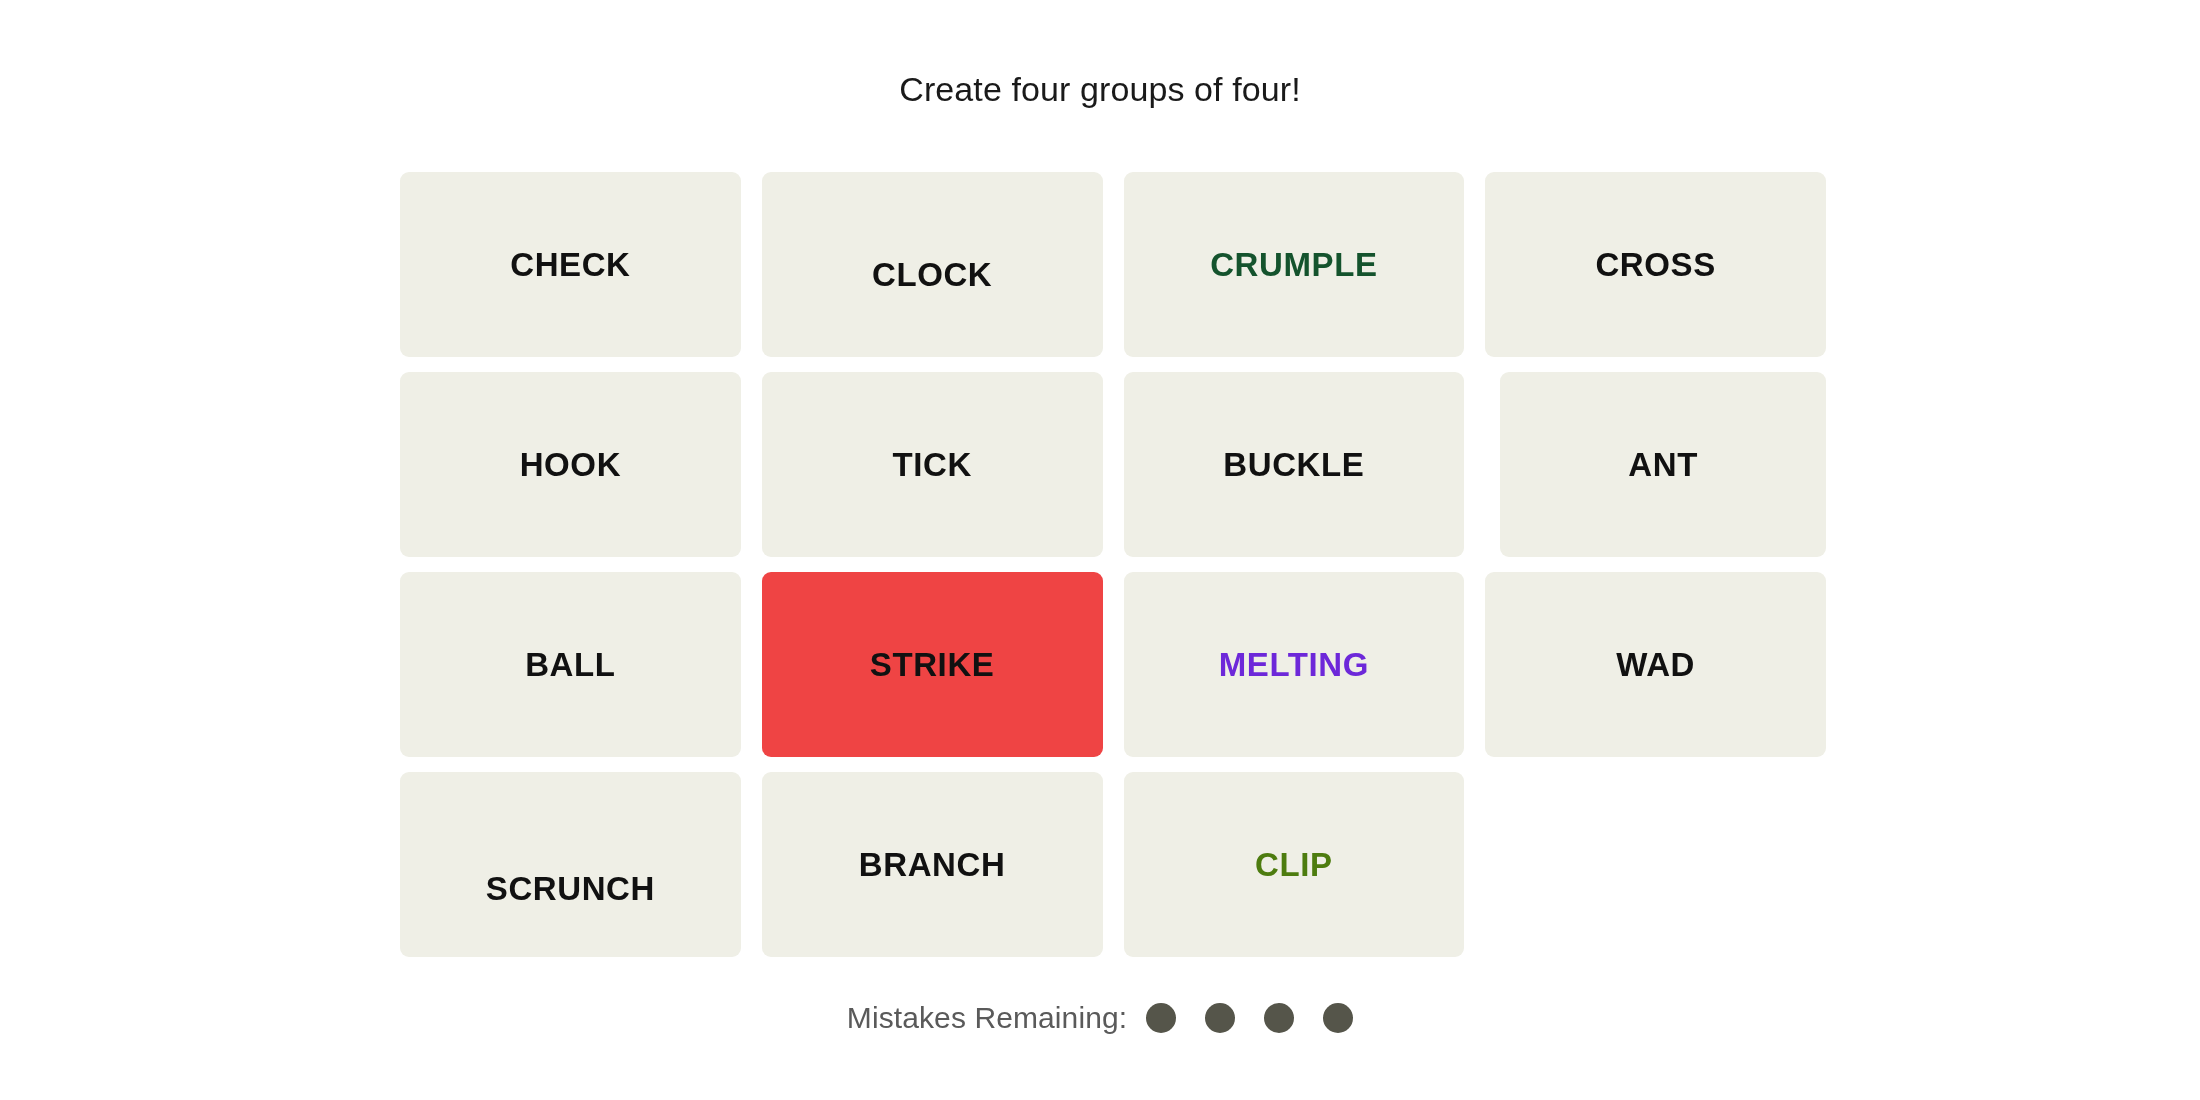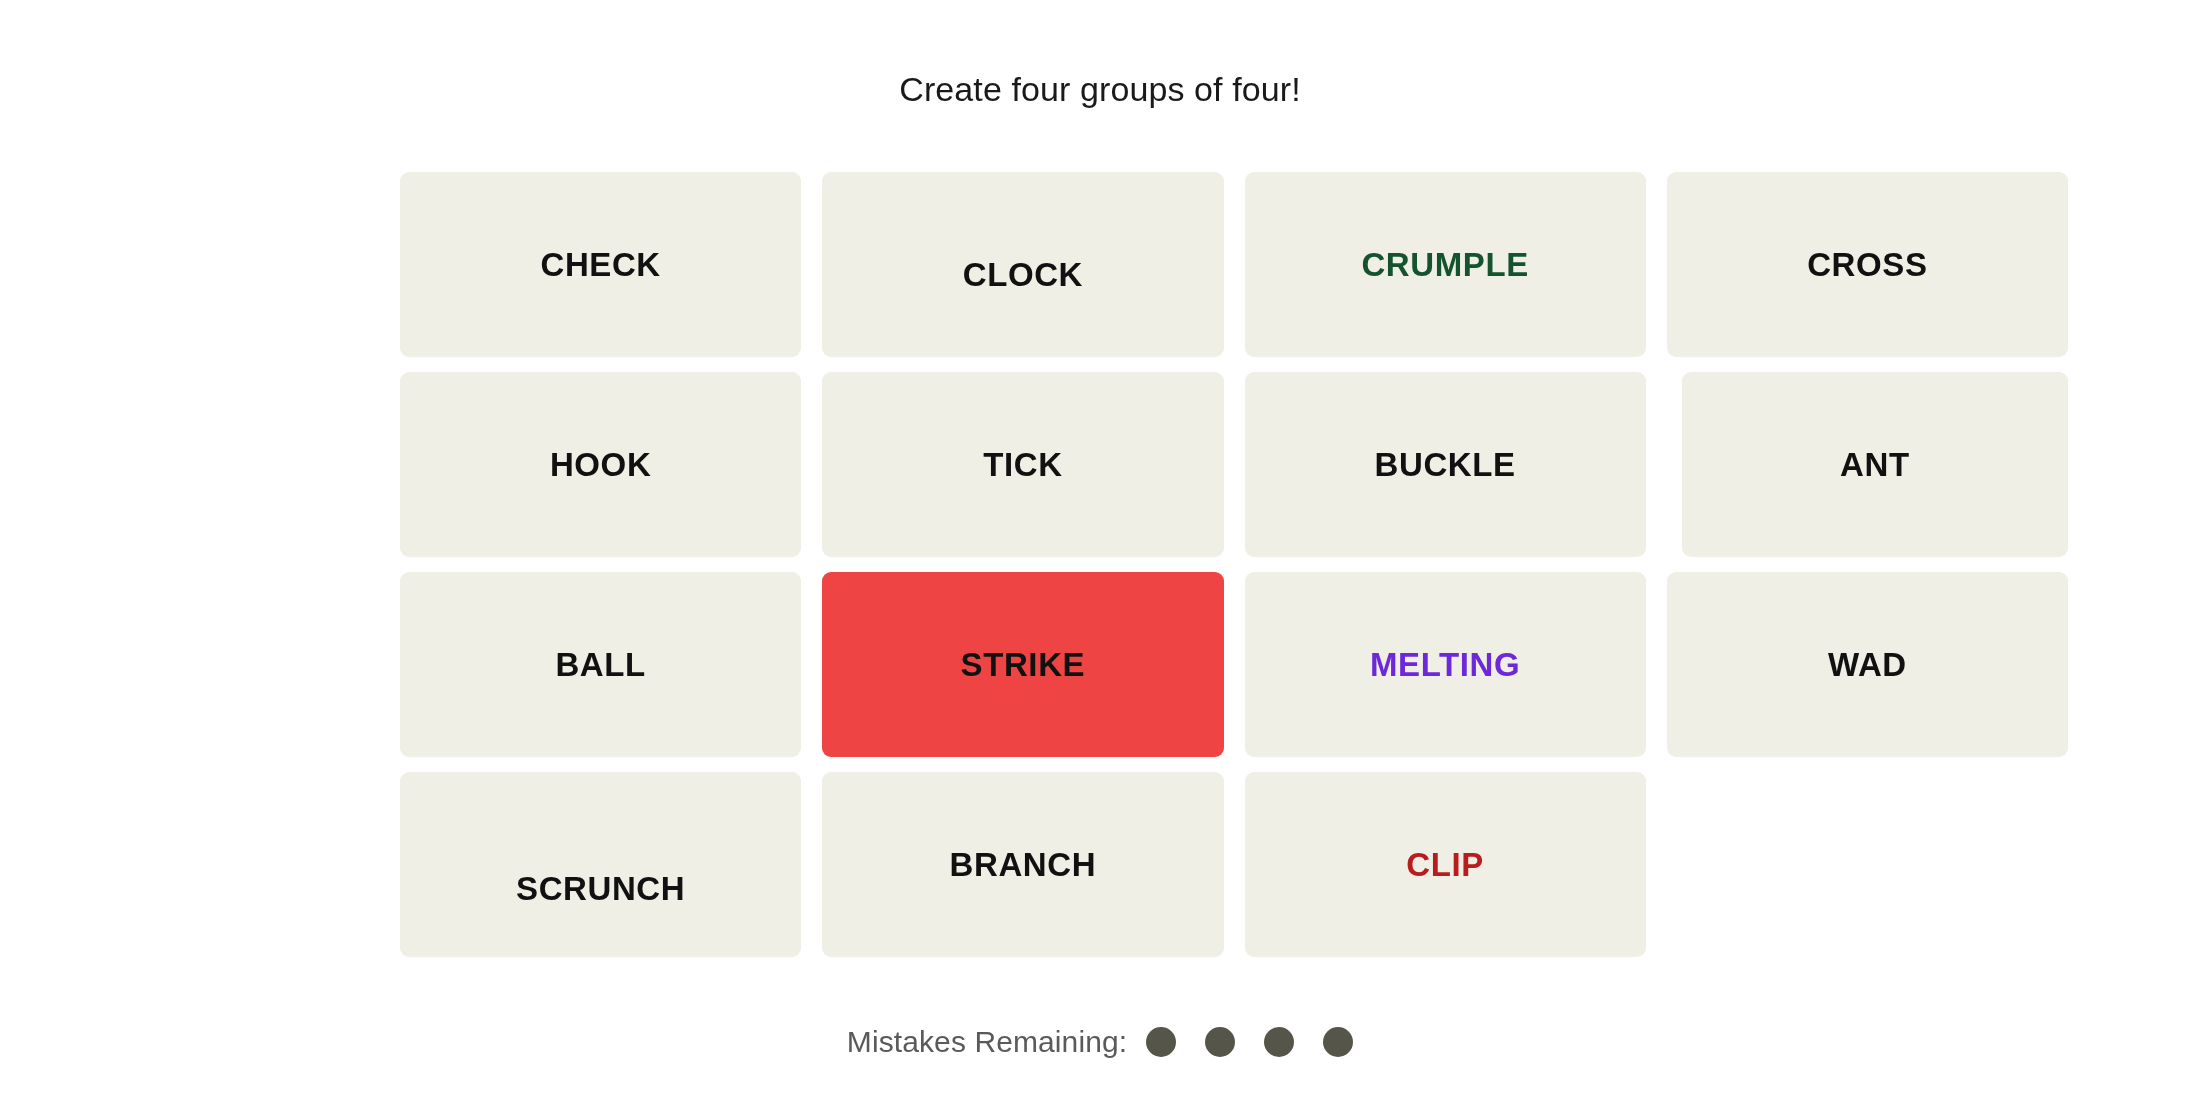--- a/index.html
+++ b/index.html
@@ -34,21 +34,21 @@
     color: #1a1a1a;
     letter-spacing: 0.1px;
     line-height: 1;
   }
 
   
   .board {
     position: absolute;
     left: 400px;
     top: 172px;
-    width: 1668px;
+    width: 1426px;
     display: grid;
     grid-template-columns: repeat(4, 1fr);
     grid-auto-rows: 185px;
     column-gap: 21px;
     row-gap: 15px;
   }
 
   .tile {
     background: #efefe6;
     border: none;
@@ -74,21 +74,20 @@
   
   .mistakes {
     position: absolute;
     left: 0;
     top: 1003px;
     width: 2200px;
     display: flex;
     align-items: flex-start;
     justify-content: center;
     gap: 19px;
-    margin-top: 24px;
   }
 
   .mistakes-label {
     font-size: 30px;
     font-weight: 400;
     color: #5a5a5a;
     line-height: 1;
     letter-spacing: 0.1px;
   }
 
@@ -154,21 +153,21 @@
       <span class="tile-label" style="color: rgb(17, 17, 17);">WAD</span>
     </button>
 
     <button class="tile" style="background: rgb(239, 239, 230);">
       <span class="tile-label" style="color: rgb(17, 17, 17); margin-top: 48px;">SCRUNCH</span>
     </button>
     <button class="tile" style="background: rgb(239, 239, 230);">
       <span class="tile-label" style="color: rgb(17, 17, 17);">BRANCH</span>
     </button>
     <button class="tile" style="background: rgb(239, 239, 230);">
-      <span class="tile-label" style="color: #b91c1c;">CLIP</span>
+      <span class="tile-label" style="color: #4d7c0f;">CLIP</span>
     </button>
 
   </div>
 
   <div class="mistakes">
     <span class="mistakes-label" style="color: rgb(90, 90, 90);">Mistakes Remaining:</span>
     <span class="mistakes-dots">
         <span class="dot" style="background: rgb(85, 85, 74);"></span>
         <span class="dot" style="background: rgb(85, 85, 74);"></span>
         <span class="dot" style="background: rgb(85, 85, 74);"></span>

